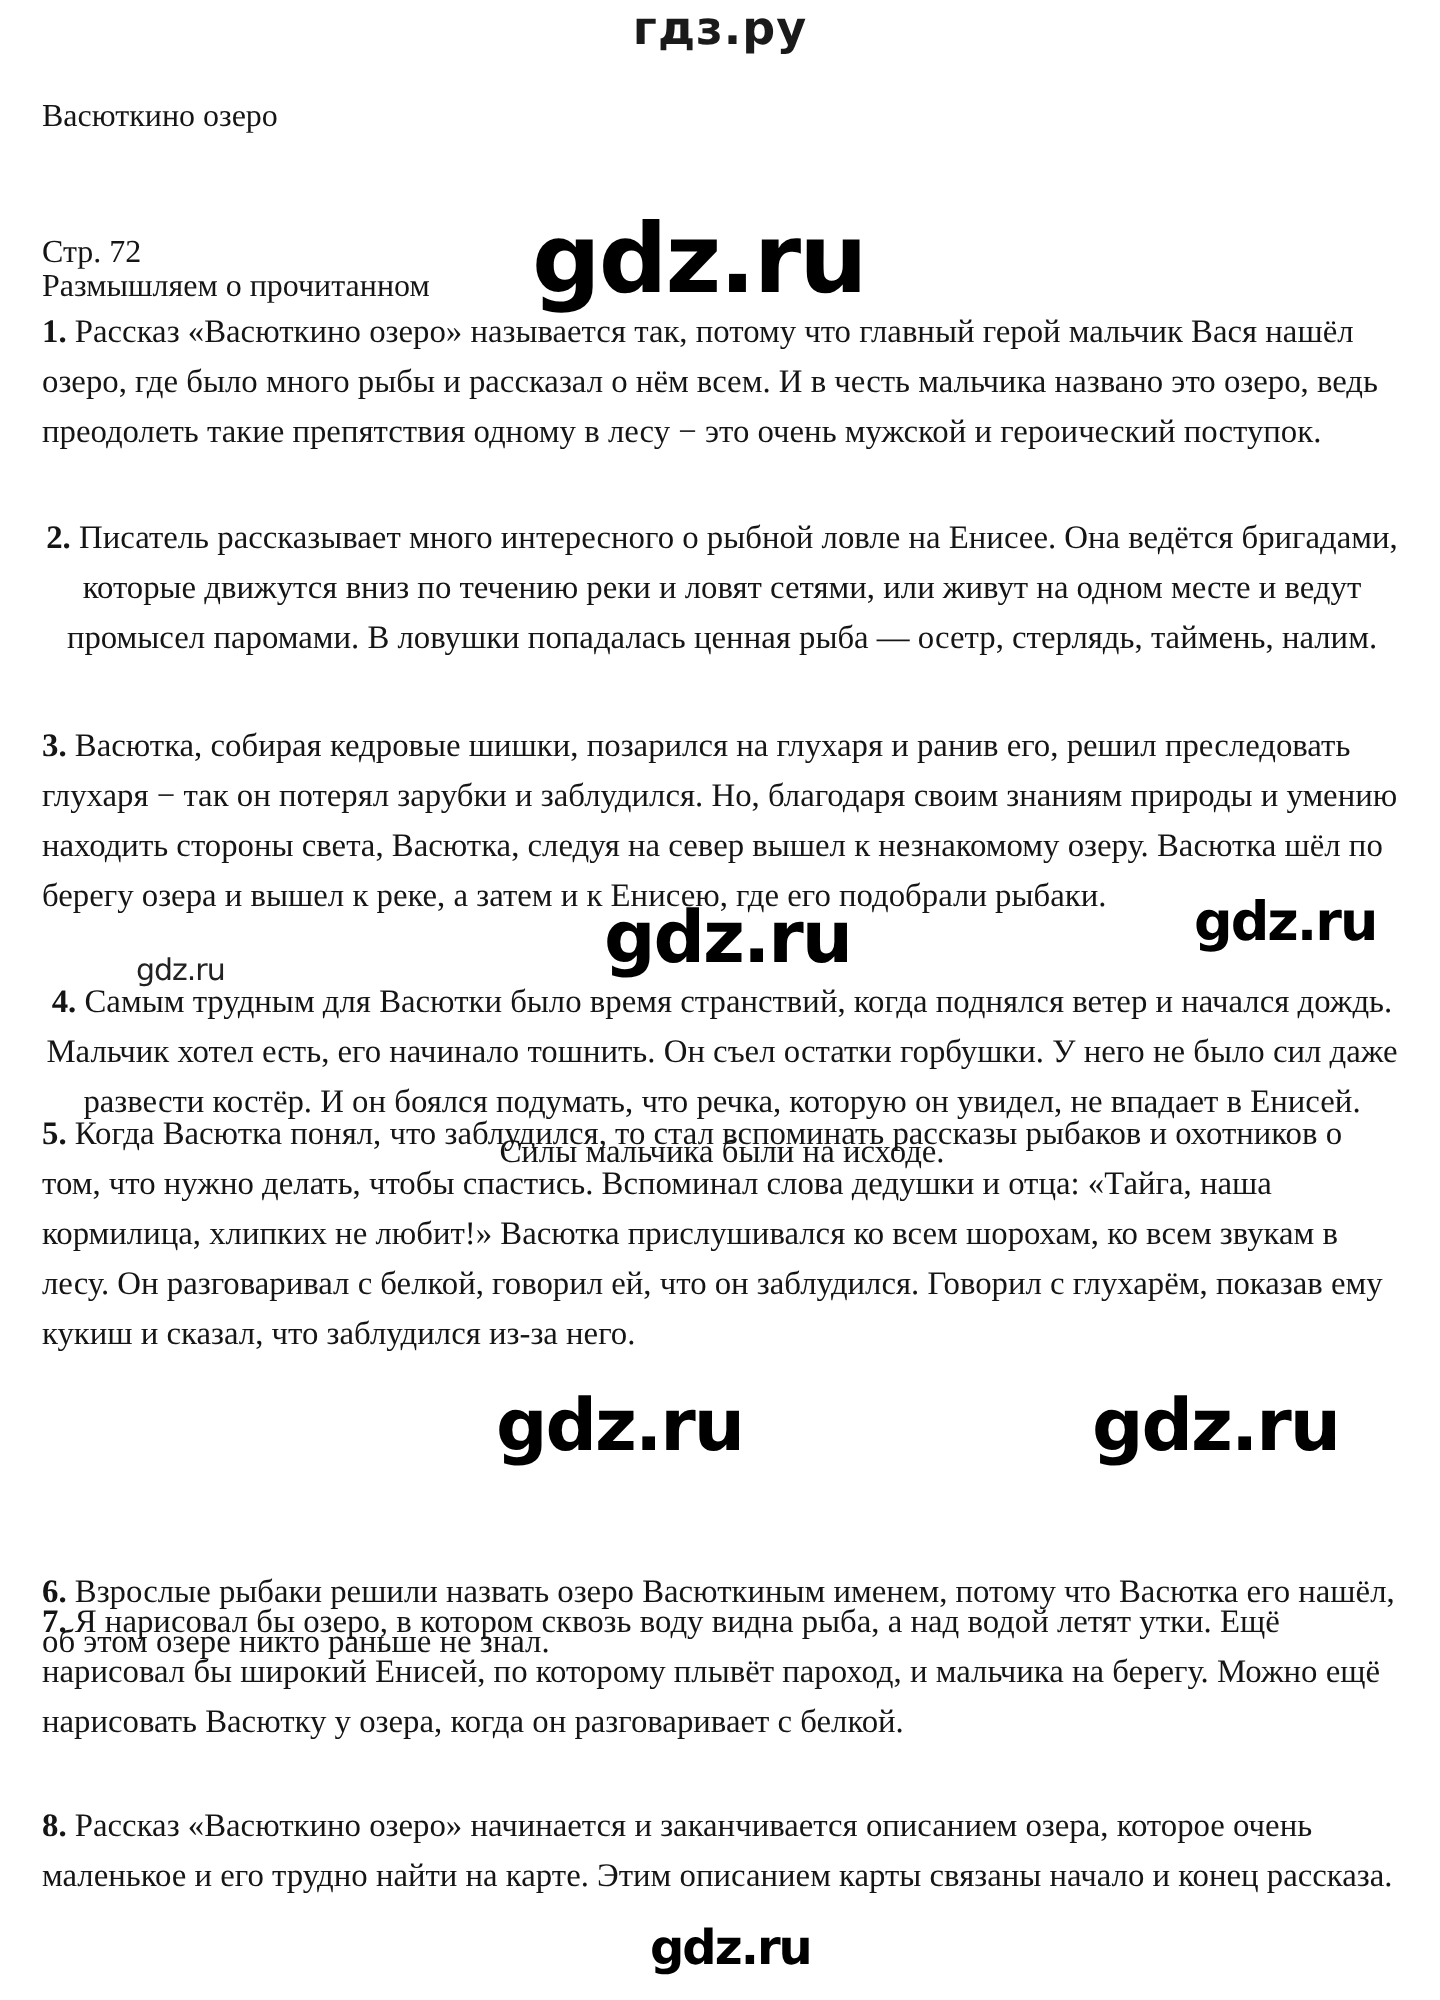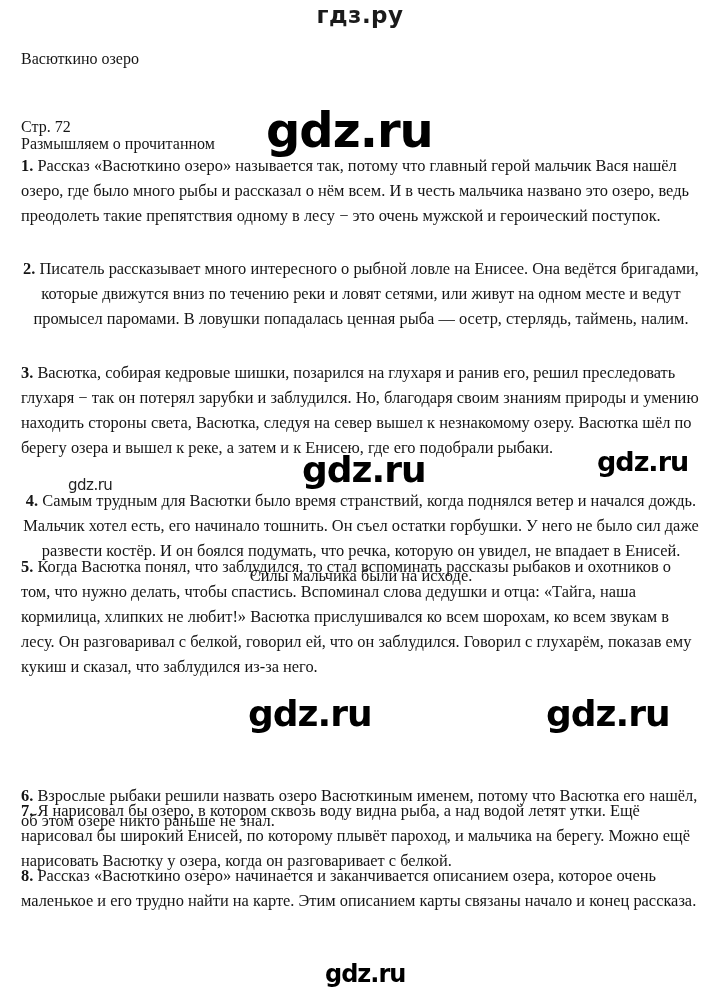--- a/index.html
+++ b/index.html
@@ -46,21 +46,21 @@
   </div>
   <div class="q" style="top:554px;">
     <span class="num">5.</span><span> Когда Васютка понял, что заблудился, то стал вспоминать рассказы рыбаков и охотников о том, что нужно делать, чтобы спастись. Вспоминал слова дедушки и отца: «Тайга, наша кормилица, хлипких не любит!» Васютка прислушивался ко всем шорохам, ко всем звукам в лесу. Он разговаривал с белкой, говорил ей, что он заблудился. Говорил с глухарём, показав ему кукиш и сказал, что заблудился из-за него.</span>
   </div>
   <div class="q" style="top:743px;margin-top:40px;">
     <span class="num">6.</span><span> Взрослые рыбаки решили назвать озеро Васюткиным именем, потому что Васютка его нашёл, об этом озере никто раньше не знал.</span>
   </div>
   <div class="q" style="top:782px;margin-top:16px;">
     <span class="num">7.</span><span> Я нарисовал бы озеро, в котором сквозь воду видна рыба, а над водой летят утки. Ещё нарисовал бы широкий Енисей, по которому плывёт пароход, и мальчика на берегу. Можно ещё нарисовать Васютку у озера, когда он разговаривает с белкой.</span>
   </div>
-  <div class="q" style="top:863px;">
+  <div class="q" style="top:900px;">
     <span class="num">8.</span><span> Рассказ «Васюткино озеро» начинается и заканчивается описанием озера, которое очень маленькое и его трудно найти на карте. Этим описанием карты связаны начало и конец рассказа.</span>
   </div>
 </div>
 
 <div class="wm" style="left:266px; top:106px; font-size:48px;">gdz.ru</div>
 <div class="wm" style="left:302px; top:452px; font-size:36px;">gdz.ru</div>
 <div class="wm" style="left:597px; top:448px; font-size:27px;">gdz.ru</div>
 <div class="wm wm-small" style="left:68px; top:478px;">gdz.ru</div>
 <div class="wm" style="left:248px; top:696px; font-size:36px;">gdz.ru</div>
 <div class="wm" style="left:546px; top:696px; font-size:36px;">gdz.ru</div>

